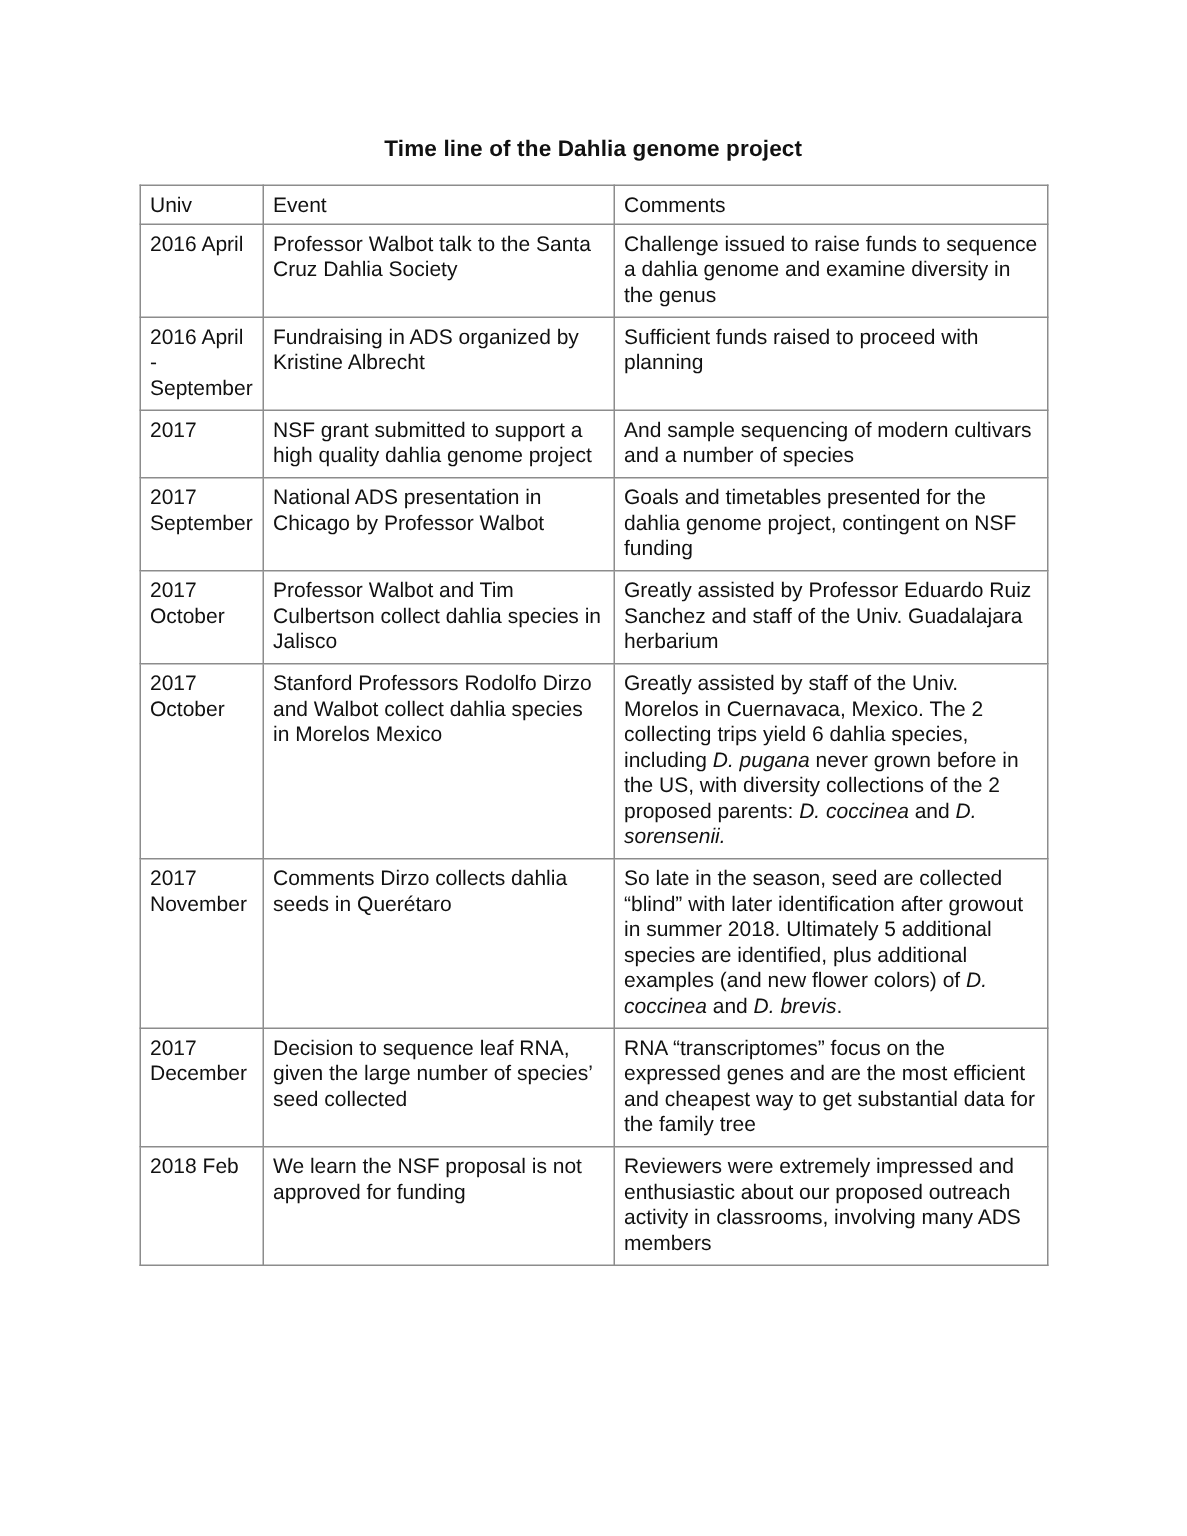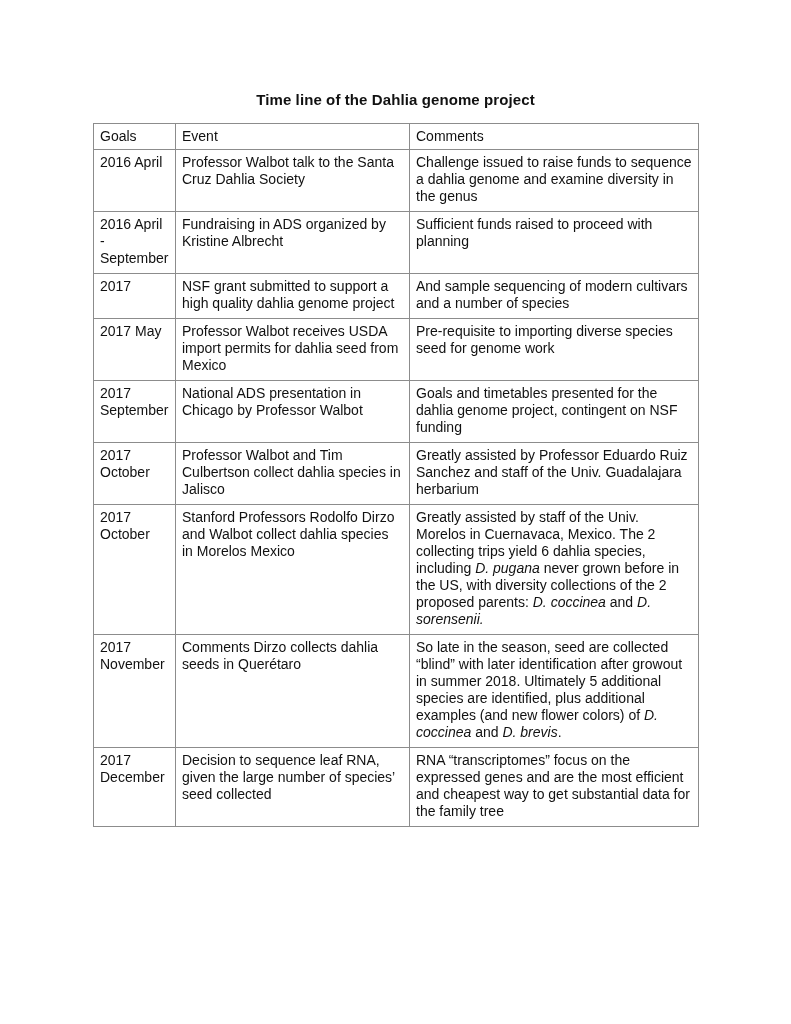--- a/index.html
+++ b/index.html
@@ -63,21 +63,21 @@
   <div class="doc-title">Time line of the Dahlia genome project</div>
 
   <table class="timeline">
     <colgroup>
       <col style="width:82px">
       <col style="width:234px">
       <col style="width:289px">
     </colgroup>
     <thead>
       <tr>
-        <th>Goals</th>
+        <th>Univ</th>
         <th>Event</th>
         <th>Comments</th>
       </tr>
     </thead>
     <tbody id="timeline-body">
         <tr>
           <td class="cell-when">2016 April</td>
           <td class="cell-event">Professor Walbot talk to the Santa Cruz Dahlia Society</td>
           <td class="cell-comments">Challenge issued to raise funds to sequence a dahlia genome and examine diversity in the genus</td>
         </tr>
@@ -85,25 +85,20 @@
           <td class="cell-when">2016 April
 -
 September</td>
           <td class="cell-event">Fundraising in ADS organized by Kristine Albrecht</td>
           <td class="cell-comments">Sufficient funds raised to proceed with planning</td>
         </tr>
         <tr>
           <td class="cell-when">2017</td>
           <td class="cell-event">NSF grant submitted to support a high quality dahlia genome project</td>
           <td class="cell-comments">And sample sequencing of modern cultivars and a number of species</td>
-        </tr>
-        <tr>
-          <td class="cell-when">2017 May</td>
-          <td class="cell-event">Professor Walbot receives USDA import permits for dahlia seed from Mexico</td>
-          <td class="cell-comments">Pre-requisite to importing diverse species seed for genome work</td>
         </tr>
         <tr>
           <td class="cell-when">2017
 September</td>
           <td class="cell-event">National ADS presentation in Chicago by Professor Walbot</td>
           <td class="cell-comments">Goals and timetables presented for the dahlia genome project, contingent on NSF funding</td>
         </tr>
         <tr>
           <td class="cell-when">2017
 October</td>
@@ -121,16 +116,21 @@
 November</td>
           <td class="cell-event">Comments Dirzo collects dahlia seeds in Querétaro</td>
           <td class="cell-comments"><span>So late in the season, seed are collected “blind” with later identification after growout in summer 2018.  Ultimately 5 additional species are identified, plus additional examples (and new flower colors) of </span><em>D. coccinea</em><span> and </span><em>D. brevis</em><span>.</span></td>
         </tr>
         <tr>
           <td class="cell-when">2017
 December</td>
           <td class="cell-event">Decision to sequence leaf RNA, given the large number of species’ seed collected</td>
           <td class="cell-comments">RNA “transcriptomes” focus on the expressed genes and are the most efficient and cheapest way to get substantial data for the family tree</td>
         </tr>
+        <tr>
+          <td class="cell-when">2018 Feb</td>
+          <td class="cell-event">We learn the NSF proposal is not approved for funding</td>
+          <td class="cell-comments">Reviewers were extremely impressed and enthusiastic about our proposed outreach activity in classrooms, involving many ADS members</td>
+        </tr>
       </tbody>
   </table>
 
 </div>
 
 </body></html>

